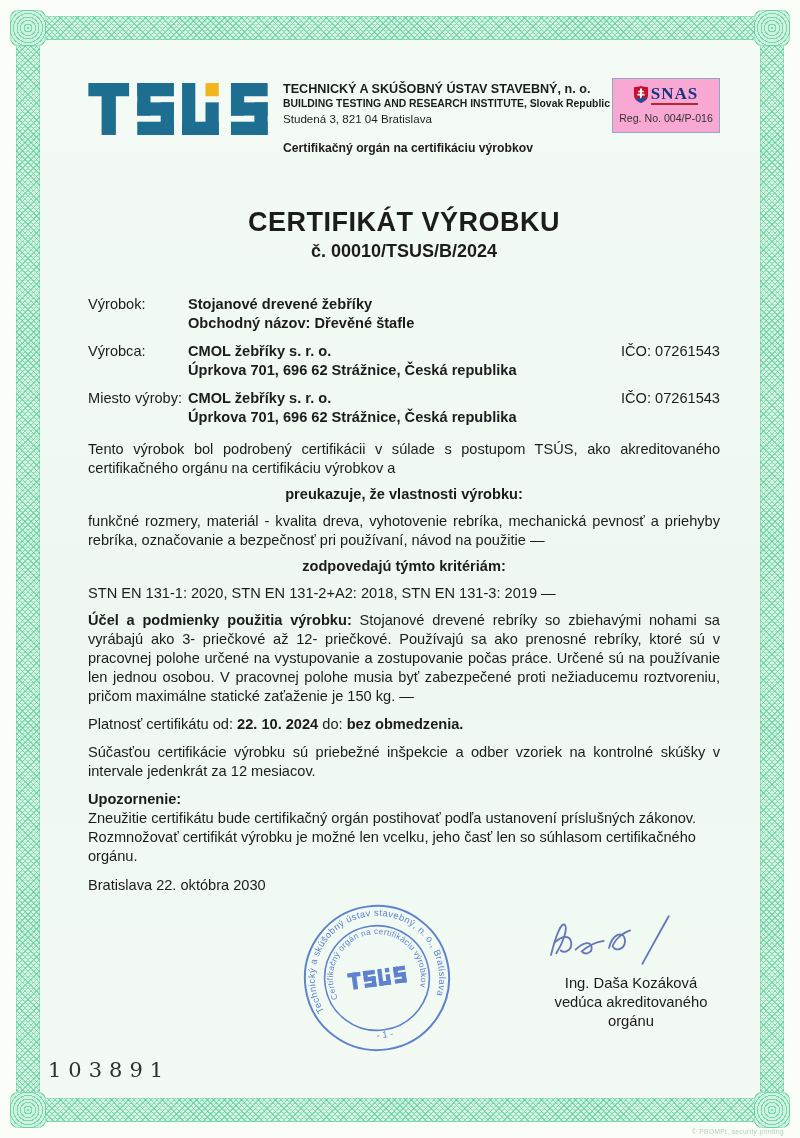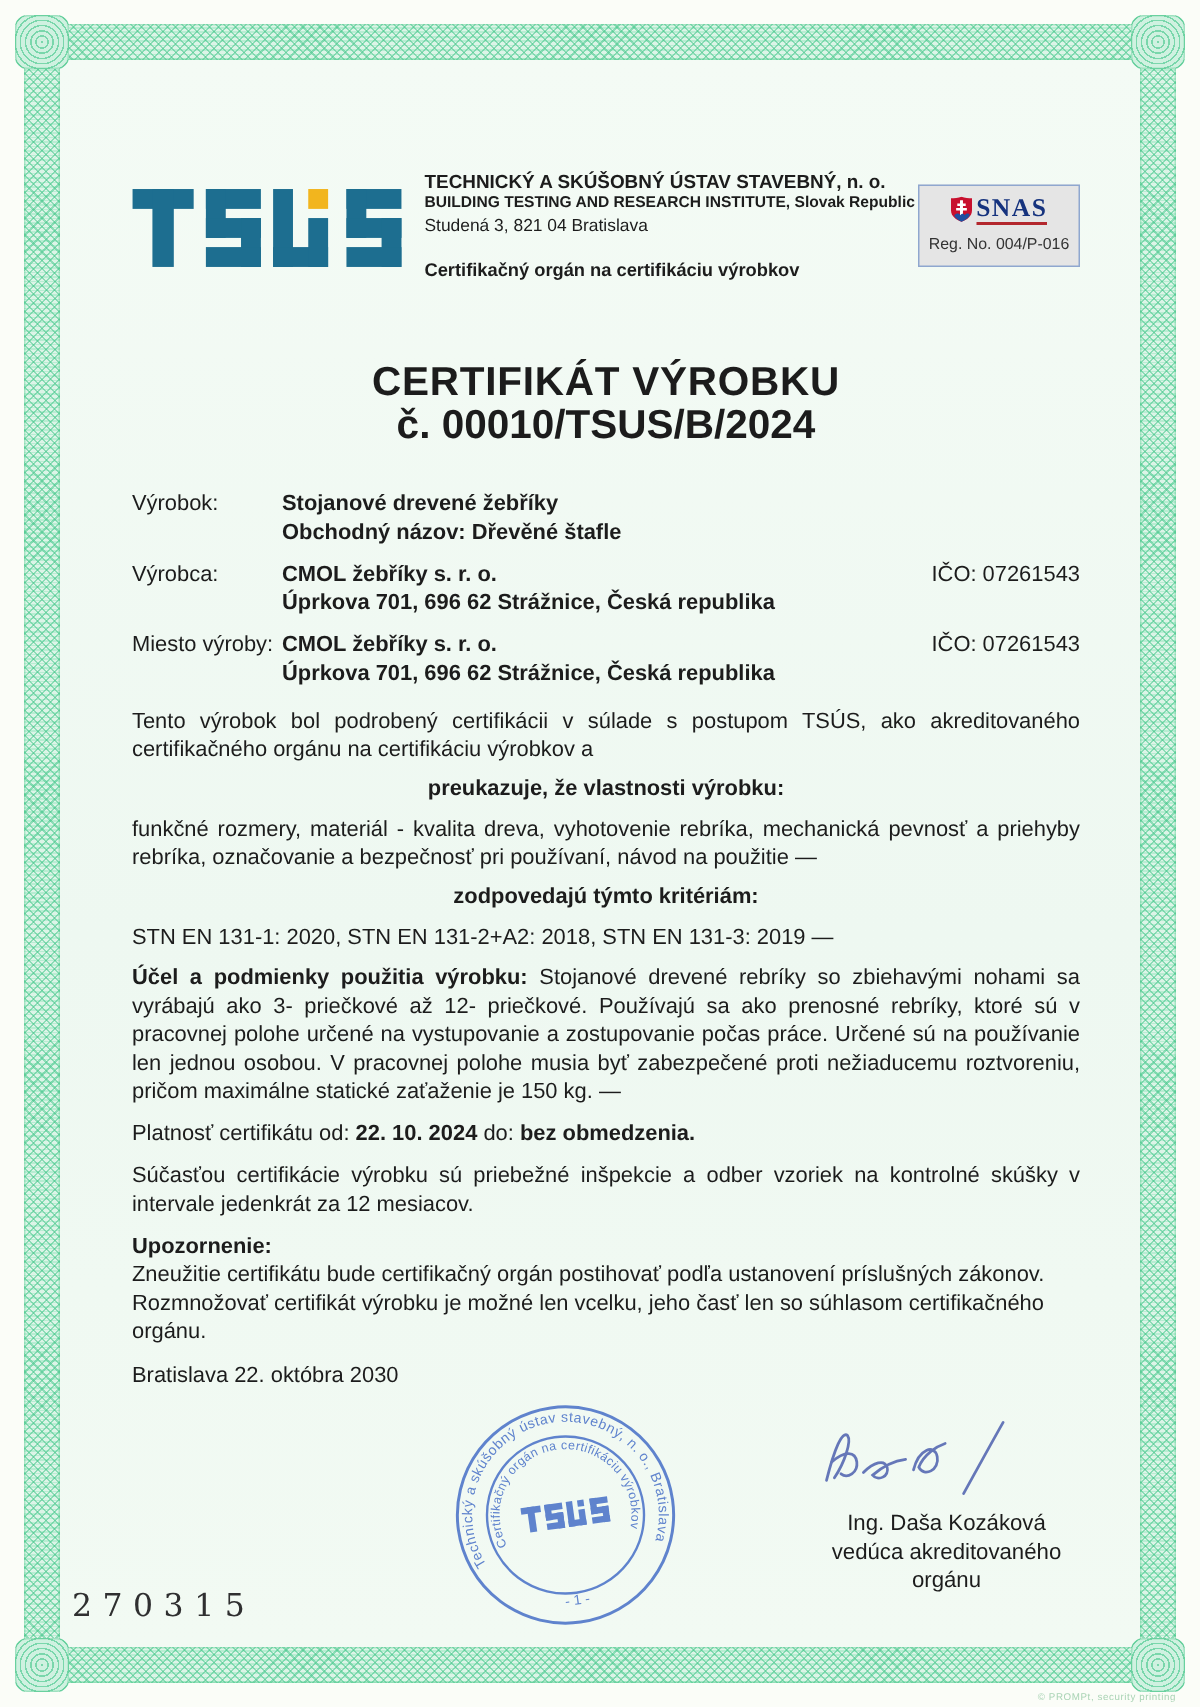--- a/index.html
+++ b/index.html
@@ -24,37 +24,37 @@
   .gstrip.left{left:16px;} .gstrip.right{right:16px;}
   .gcorner{
     width:36px;height:36px;border-radius:8px;background-color:#cff1e0;
     background-image:repeating-radial-gradient(circle at 50% 50%, rgba(64,197,136,.6) 0 1px, transparent 1px 3.5px);
   }
   .gcorner.tl{top:10px;left:10px;} .gcorner.tr{top:10px;right:10px;}
   .gcorner.bl{bottom:10px;left:10px;} .gcorner.br{bottom:10px;right:10px;}
   
   .content{position:absolute;left:88px;right:80px;top:78px;z-index:2;font-size:14.6px;line-height:19px;}
   
-  .hdr{display:flex;align-items:center;margin-top:32px;}
+  .hdr{display:flex;align-items:flex-start;}
   .logo-svg{flex:none;margin-top:4px;}
   .orgblock{margin-left:15px;padding-top:4px;}
   .org-name{font-weight:bold;font-size:12.6px;line-height:15px;}
   .org-name-en{font-weight:bold;font-size:10.4px;line-height:14px;}
   .org-addr{font-size:11.6px;line-height:15px;}
   .org-role{font-weight:bold;font-size:12.2px;margin-top:13px;}
-  .snas-badge{margin-left:auto;flex:none;width:108px;border:1.5px solid #8fa7cf;background:#e5e5e5;
+  .snas-badge{margin-left:auto;flex:none;width:108px;border:1.5px solid #8fa7cf;background:#f9a8d4;
     text-align:center;padding:5px 4px 4px;box-sizing:border-box;}
   .snas-top{display:flex;align-items:center;justify-content:center;gap:3px;}
   .snas-word{font-family:"Liberation Serif",serif;font-weight:bold;font-size:17px;color:#16337e;
     letter-spacing:1px;border-bottom:2px solid #b3272d;line-height:19px;}
   .snas-reg{font-size:10.6px;color:#333;margin-top:4px;}
   
   .title{margin-top:48px;text-align:center;font-weight:bold;}
   .title-l1{font-size:27px;line-height:32px;letter-spacing:.5px;}
-  .title-l2{font-size:27px;line-height:27px;}
+  .title-l2{font-size:18px;line-height:27px;}
   
   .fields{margin-top:30px;}
   .frow{display:flex;align-items:flex-start;}
   .frow+.frow{margin-top:9px;}
   .flabel{width:100px;flex:none;}
   .fval{font-weight:bold;}
   .fico{margin-left:auto;white-space:nowrap;padding-left:10px;}
   
   .p{margin:8px 0 0;text-align:justify;}
   .p.first{margin-top:13px;}
@@ -219,16 +219,16 @@
             <path d="M118 60 C128 42 140 20 148 6"></path>
           </g>
         </svg>
         <div class="signer">Ing. Daša Kozáková</div>
         <div class="signer">vedúca akreditovaného orgánu</div>
       </div>
     </div>
 
   </div>
 
-  <div class="serial">270315</div>
+  <div class="serial">103891</div>
   <div class="printer-credit">© PROMPt, security printing</div>
 
 </div>
 
 </body></html>

